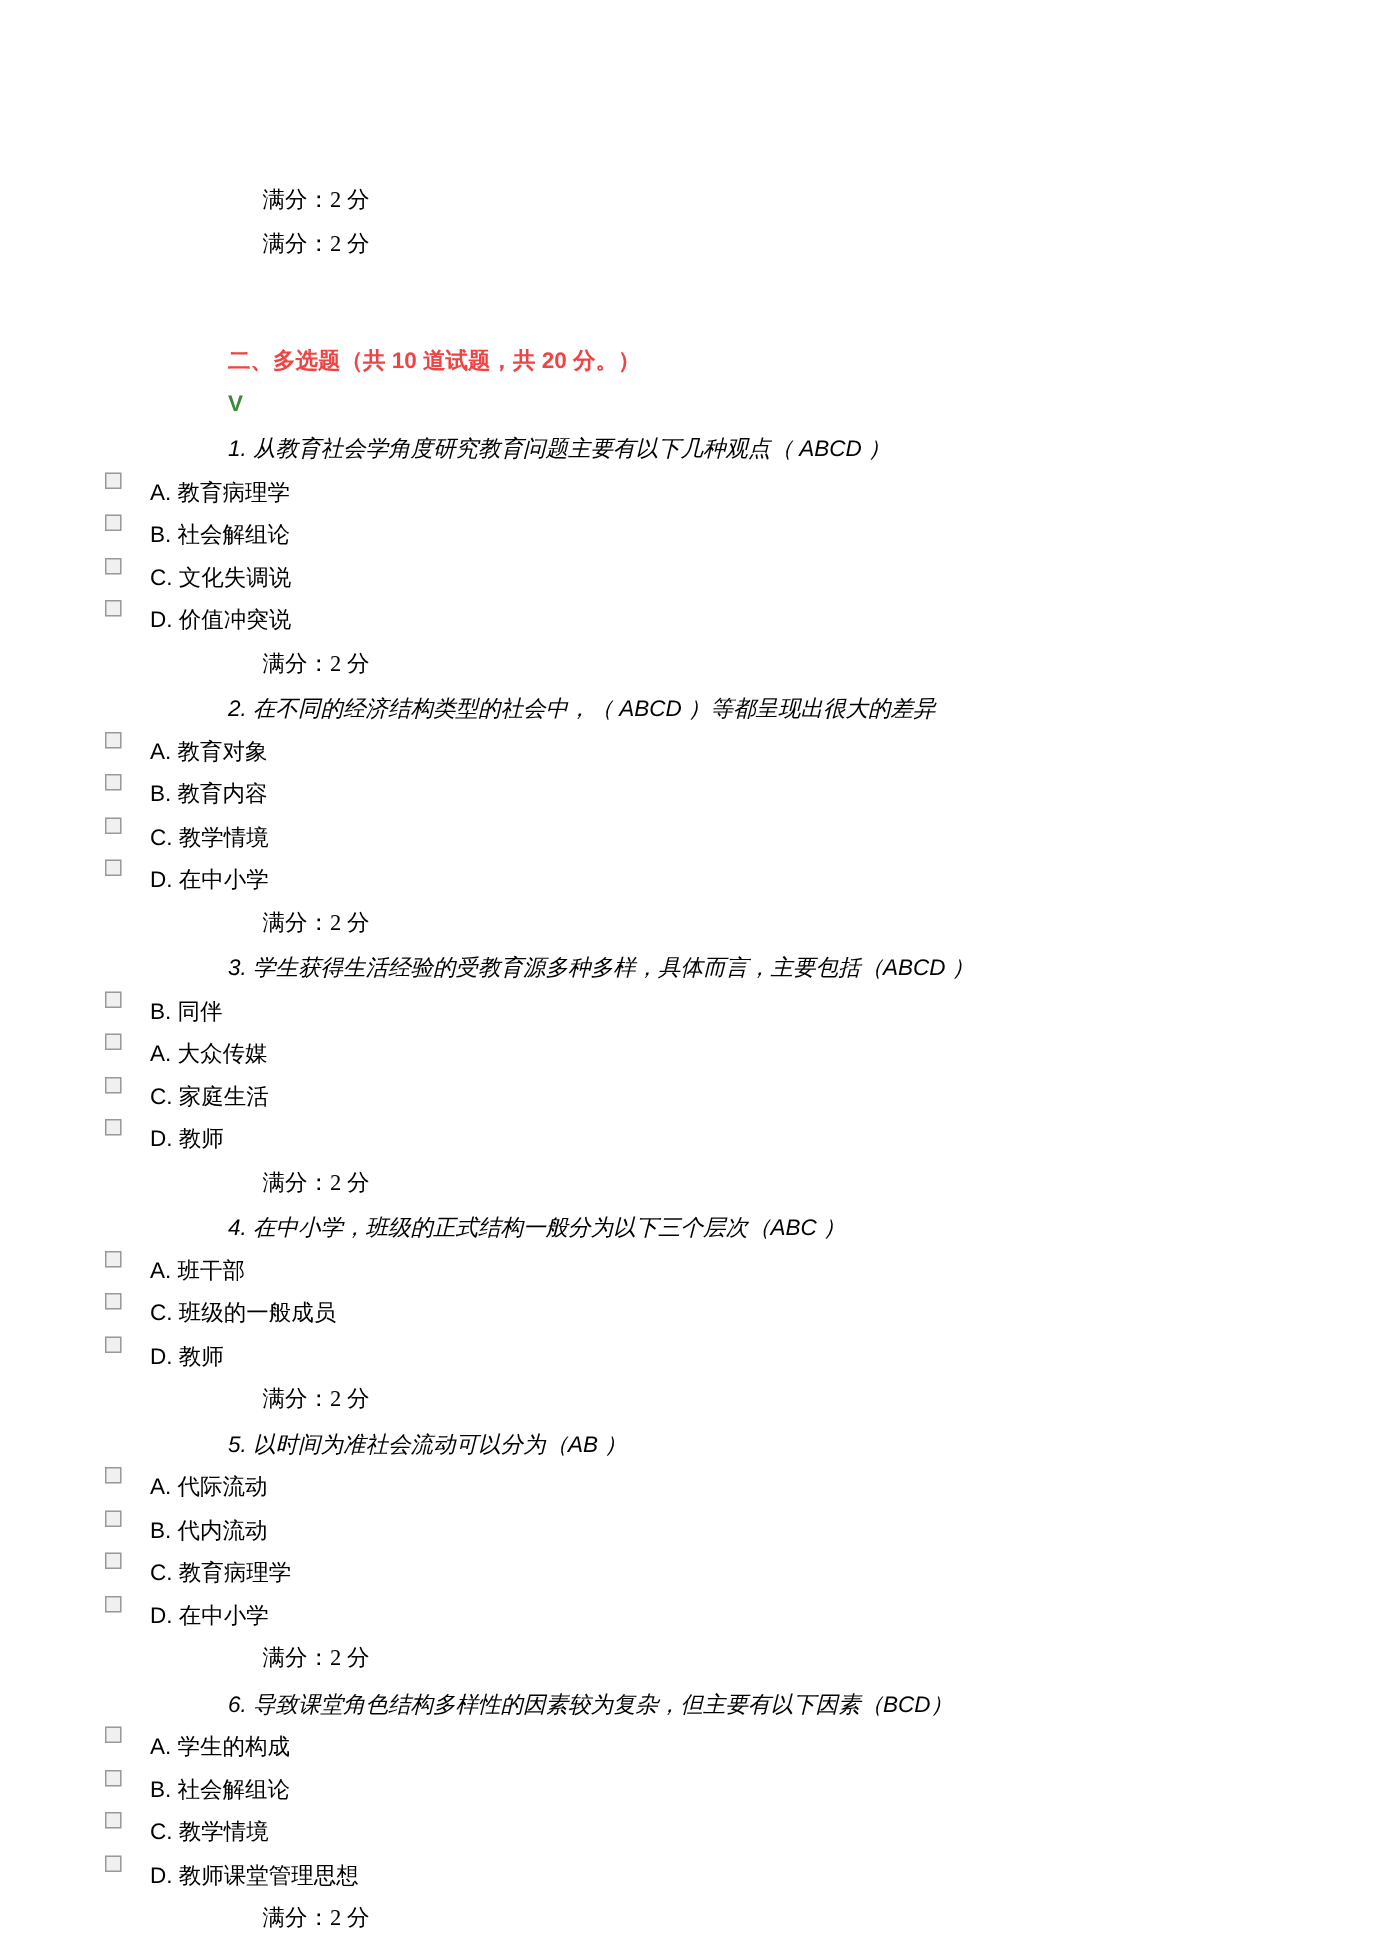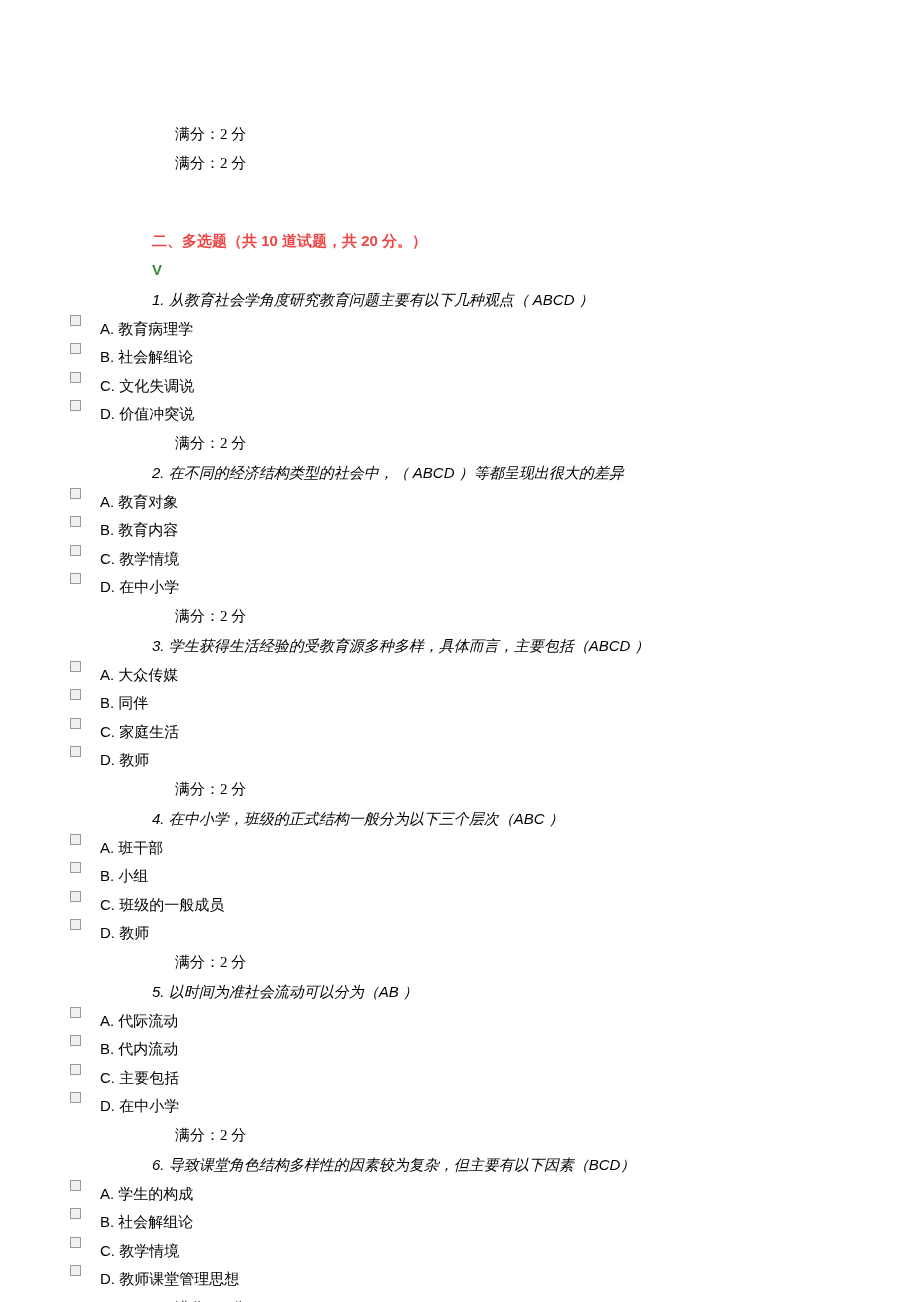--- a/index.html
+++ b/index.html
@@ -103,44 +103,40 @@
     </div>
   <div class="option-row">
       <span class="checkbox"></span>
       <span class="option-text">D. 在中小学</span>
     </div>
   <div class="score-line">满分：2 分</div>
 
   <div class="question">3.  学生获得生活经验的受教育源多种多样，具体而言，主要包括（ABCD ）</div>
   <div class="option-row">
       <span class="checkbox"></span>
-      <span class="option-text">A. 大众传媒</span>
+      <span class="option-text">B. 同伴</span>
     </div>
   <div class="option-row">
       <span class="checkbox"></span>
-      <span class="option-text">B. 同伴</span>
+      <span class="option-text">A. 大众传媒</span>
     </div>
   <div class="option-row">
       <span class="checkbox"></span>
       <span class="option-text">C. 家庭生活</span>
     </div>
   <div class="option-row">
       <span class="checkbox"></span>
       <span class="option-text">D. 教师</span>
     </div>
   <div class="score-line">满分：2 分</div>
 
   <div class="question">4.  在中小学，班级的正式结构一般分为以下三个层次（ABC ）</div>
   <div class="option-row">
       <span class="checkbox"></span>
       <span class="option-text">A. 班干部</span>
-    </div>
-  <div class="option-row">
-      <span class="checkbox"></span>
-      <span class="option-text">B. 小组</span>
     </div>
   <div class="option-row">
       <span class="checkbox"></span>
       <span class="option-text">C. 班级的一般成员</span>
     </div>
   <div class="option-row">
       <span class="checkbox"></span>
       <span class="option-text">D. 教师</span>
     </div>
   <div class="score-line">满分：2 分</div>
@@ -149,21 +145,21 @@
   <div class="option-row">
       <span class="checkbox"></span>
       <span class="option-text">A. 代际流动</span>
     </div>
   <div class="option-row">
       <span class="checkbox"></span>
       <span class="option-text">B. 代内流动</span>
     </div>
   <div class="option-row">
       <span class="checkbox"></span>
-      <span class="option-text">C. 主要包括</span>
+      <span class="option-text">C. 教育病理学</span>
     </div>
   <div class="option-row">
       <span class="checkbox"></span>
       <span class="option-text">D. 在中小学</span>
     </div>
   <div class="score-line">满分：2 分</div>
 
   <div class="question">6.  导致课堂角色结构多样性的因素较为复杂，但主要有以下因素（BCD）</div>
   <div class="option-row">
       <span class="checkbox"></span>

